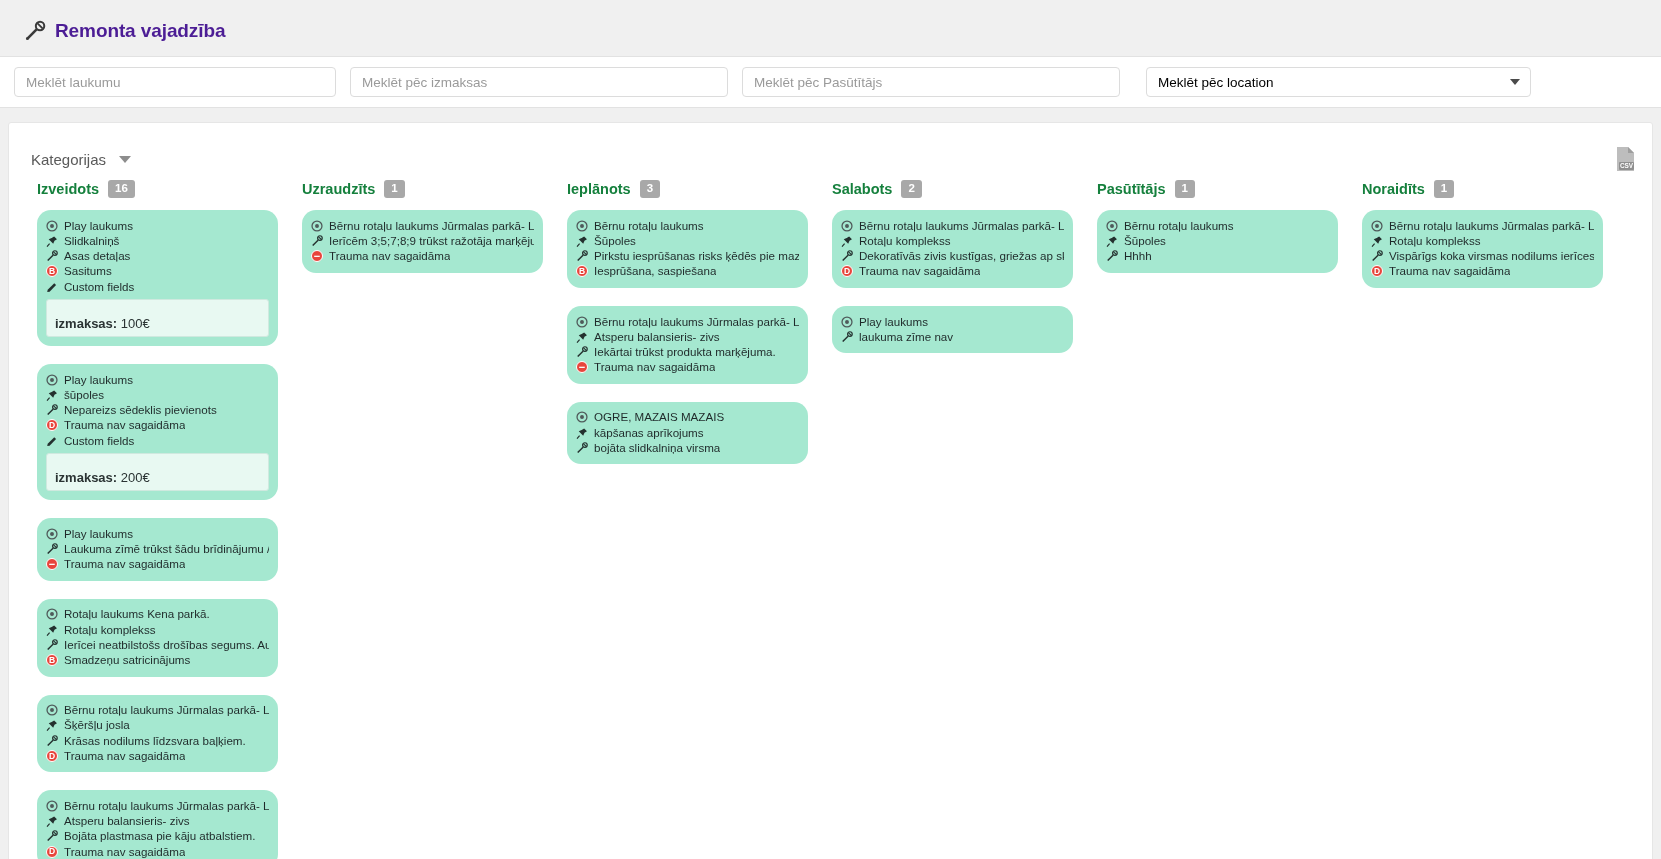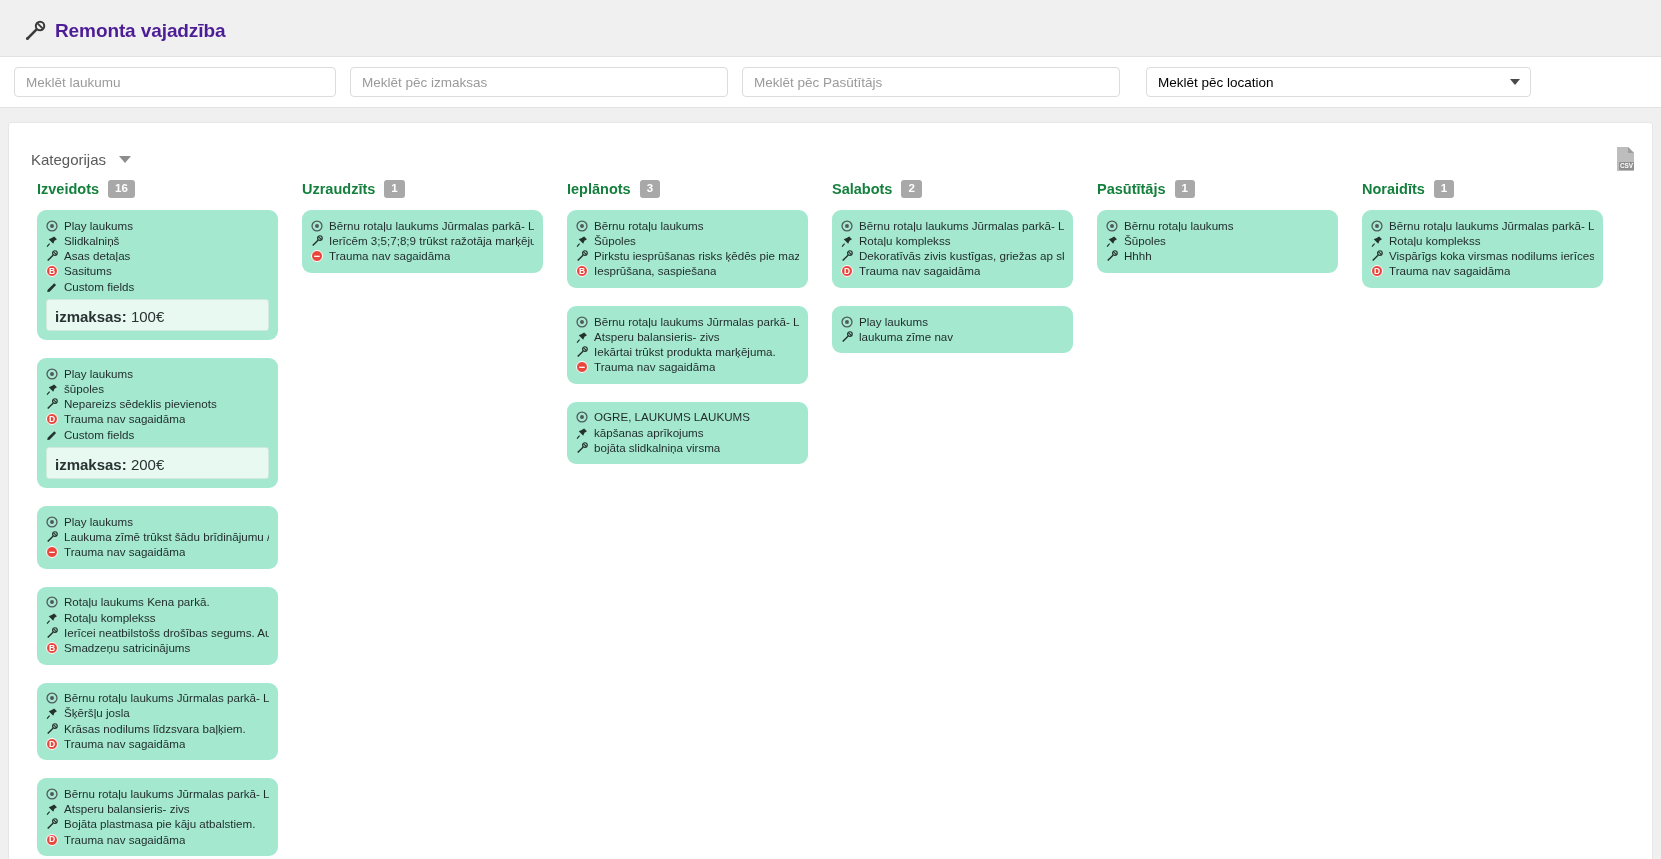--- a/index.html
+++ b/index.html
@@ -100,21 +100,21 @@
     background: #a8a8a8; color: #ffffff;
     font-size: 11.5px; font-weight: bold;
     border-radius: 3px;
     padding: 2px 7px 3px 7px;
     min-width: 17px; text-align: center;
     line-height: 1.15;
   }
   .cards { padding: 0 12px 0 12px; }
   .card {
     background: #a5e8d0;
-    border-radius: 9px;
+    border-radius: 14px;
     padding: 8px 9px 9px 9px;
     margin-bottom: 18px;
     cursor: pointer;
   }
   .row {
     display: flex; align-items: flex-start; gap: 6px;
     font-size: 11.6px; color: #1f2a2a;
     line-height: 14.2px;
     white-space: nowrap; overflow: hidden;
     padding: 0.5px 0;
@@ -130,22 +130,22 @@
     line-height: 1; margin-top: 1px; flex: 0 0 12px;
     border: 1px solid #ffffff;
   }
   .badge.minus { font-size: 11px; }
 
   .custom-field {
     background: #e8f9f2;
     border: 1px solid #cfe9df;
     border-radius: 3px;
     margin-top: 5px;
-    padding: 8px 8px 5px 8px;
-    font-size: 15px; color: #2a3333;
+    padding: 16px 8px 5px 8px;
+    font-size: 13px; color: #2a3333;
   }
   .custom-field b { font-weight: bold; }
 </style>
 </head>
 <body>
 
 <div class="page-title">
   <span>
     <svg class="tool-icon" viewBox="0 0 24 24" aria-hidden="true">
       <path d="M2.5 19.5 L13 9 L15 11 L4.5 21.5 Z" fill="#3a3a3a"></path>
@@ -466,21 +466,21 @@
               <span class="badge minus">−</span>
               <span class="txt">Trauma nav sagaidāma</span>
             </div>
           </div>
           <div class="card">
             <div class="row">
               <span class="ic"><svg viewBox="0 0 14 14" width="12" height="12">
                   <circle cx="7" cy="7" r="5.8" fill="none" stroke="#4f5a5a" stroke-width="1.5"></circle>
                   <circle cx="7" cy="7" r="2.3" fill="#4f5a5a"></circle>
                 </svg></span>
-              <span class="txt">OGRE, LAUKUMS LAUKUMS</span>
+              <span class="txt">OGRE, MAZAIS MAZAIS</span>
             </div>
             <div class="row">
               <span class="ic"><svg viewBox="0 0 14 14" width="12" height="13">
                   <path d="M9.5 1.2 L12.8 4.5 L9.9 6.2 L8.4 9.6 L3.2 4.4 L6.6 2.9 Z" fill="#24312f"></path>
                   <path d="M4.2 9.5 L1.2 12.9" stroke="#24312f" stroke-width="1.4"></path>
                 </svg></span>
               <span class="txt">kāpšanas aprīkojums</span>
             </div>
             <div class="row">
               <span class="ic"><svg viewBox="0 0 14 14" width="12" height="12">

